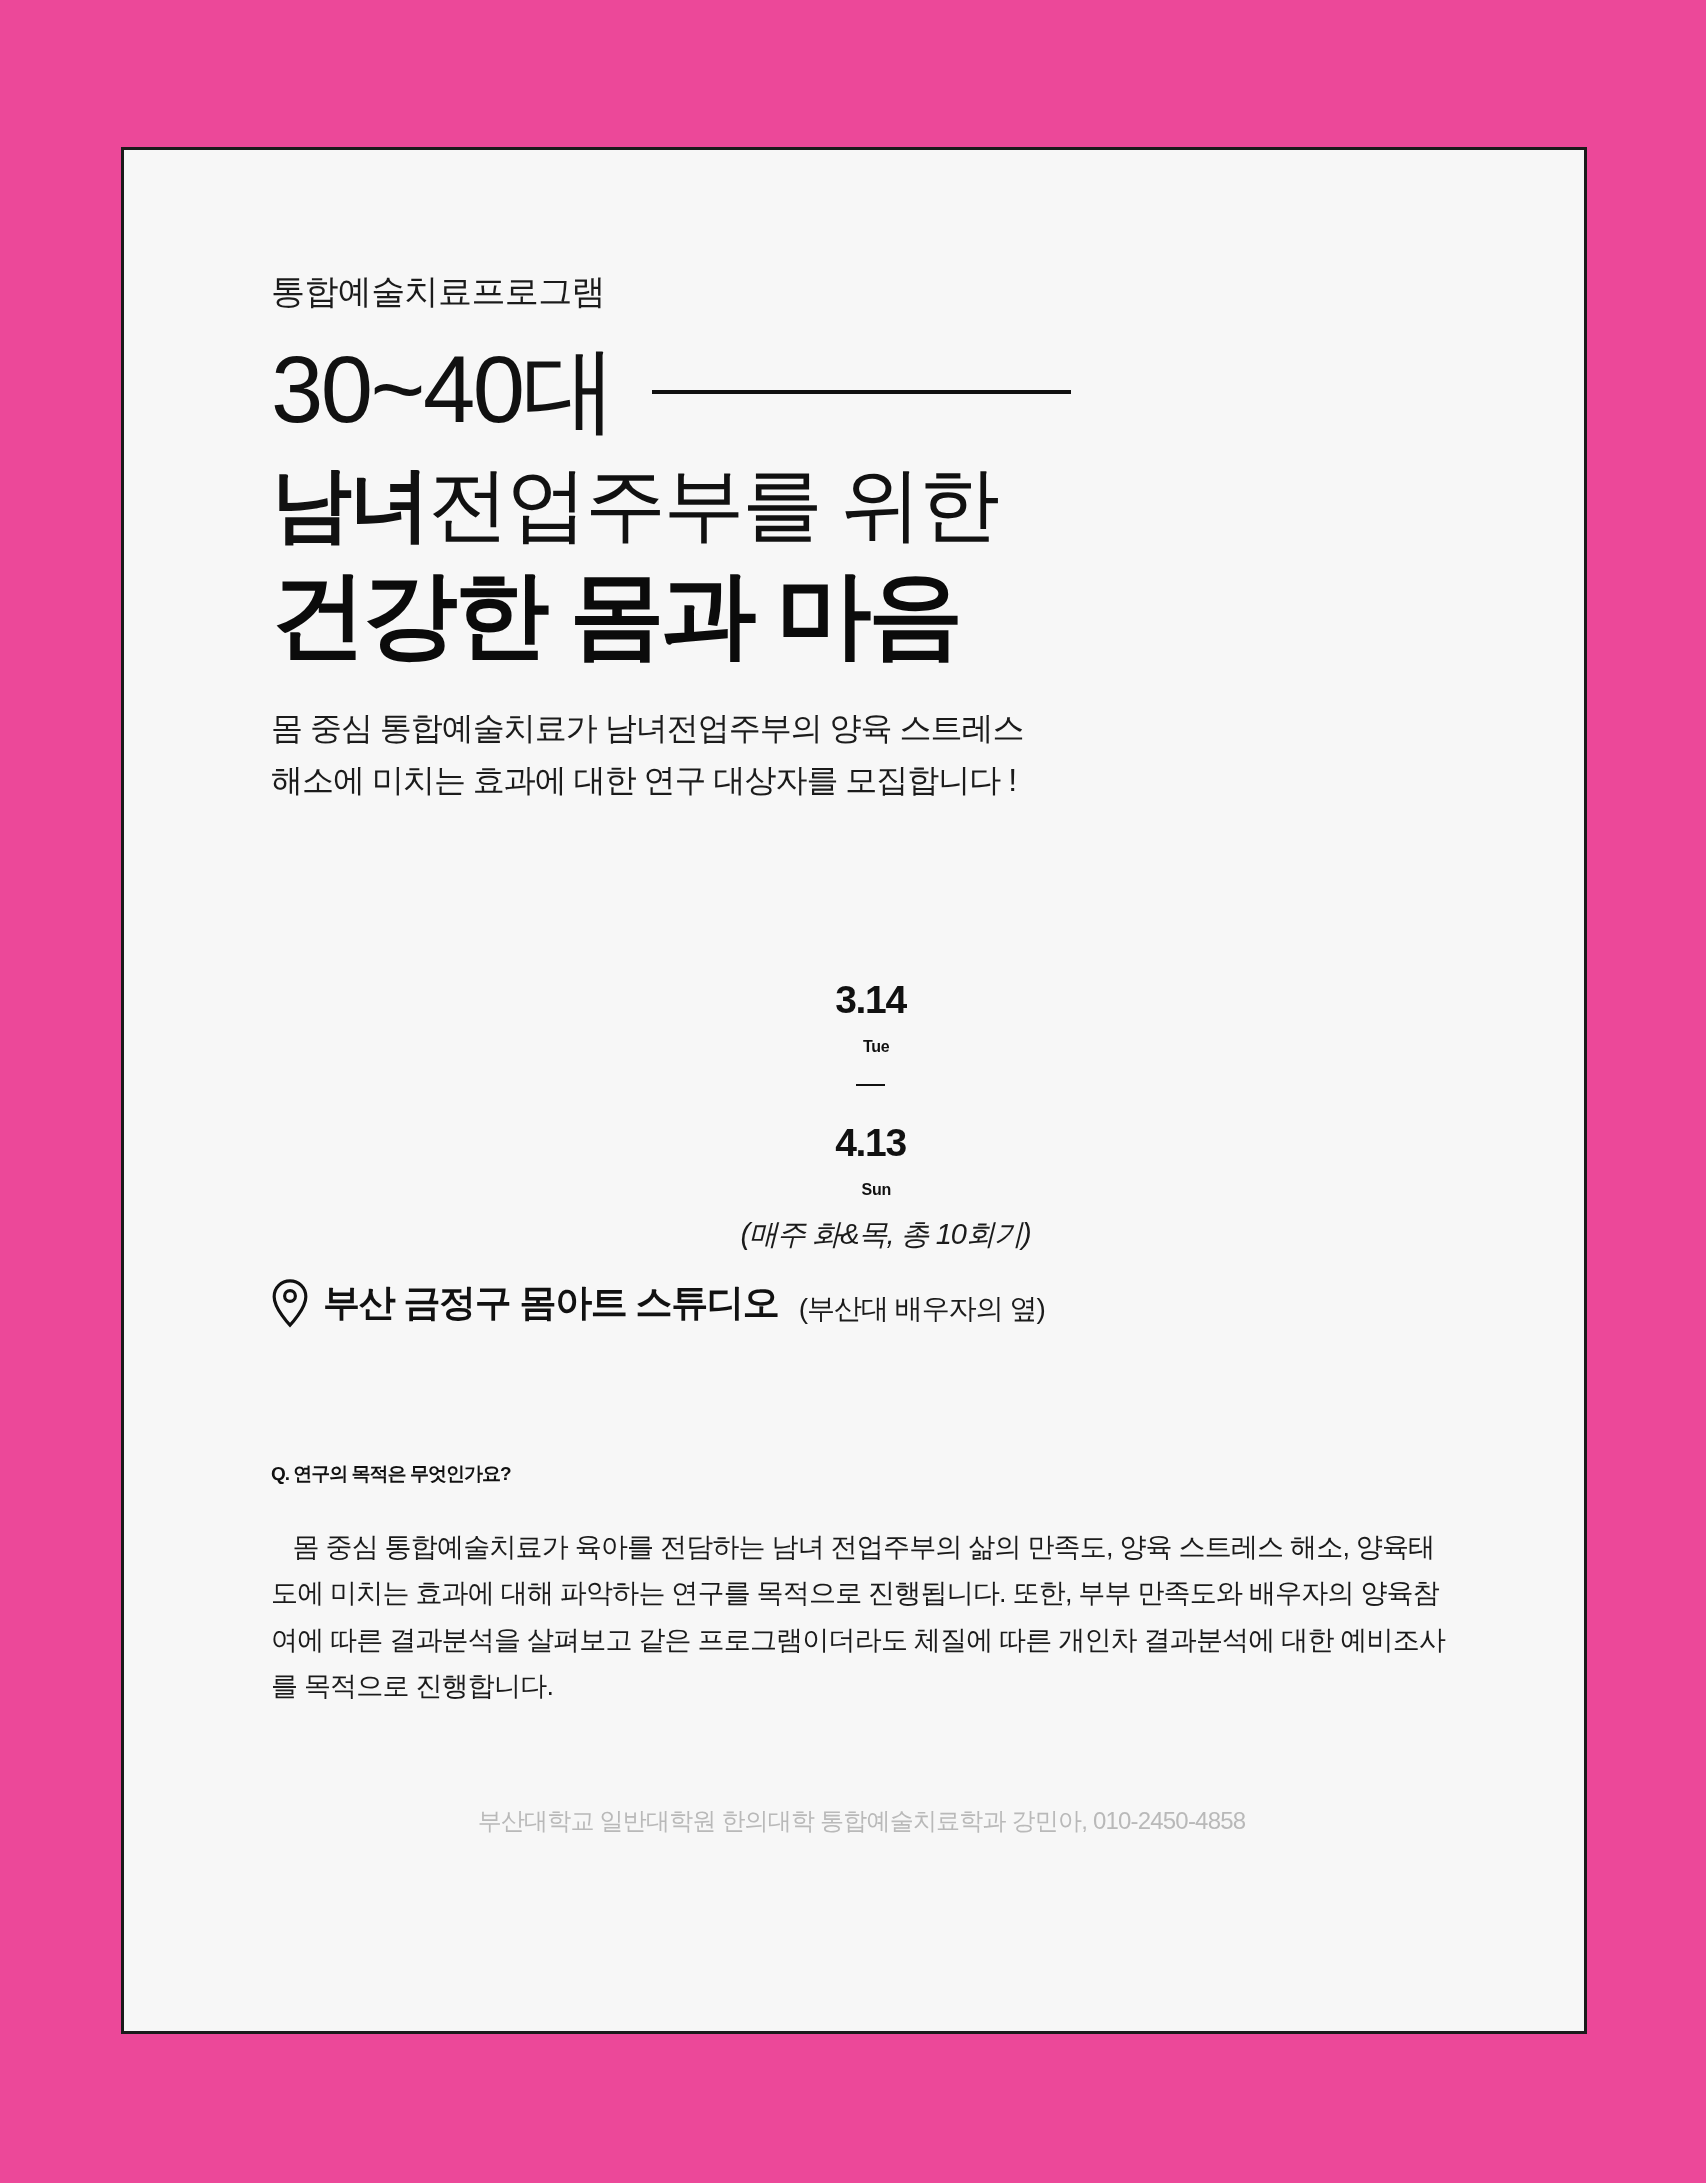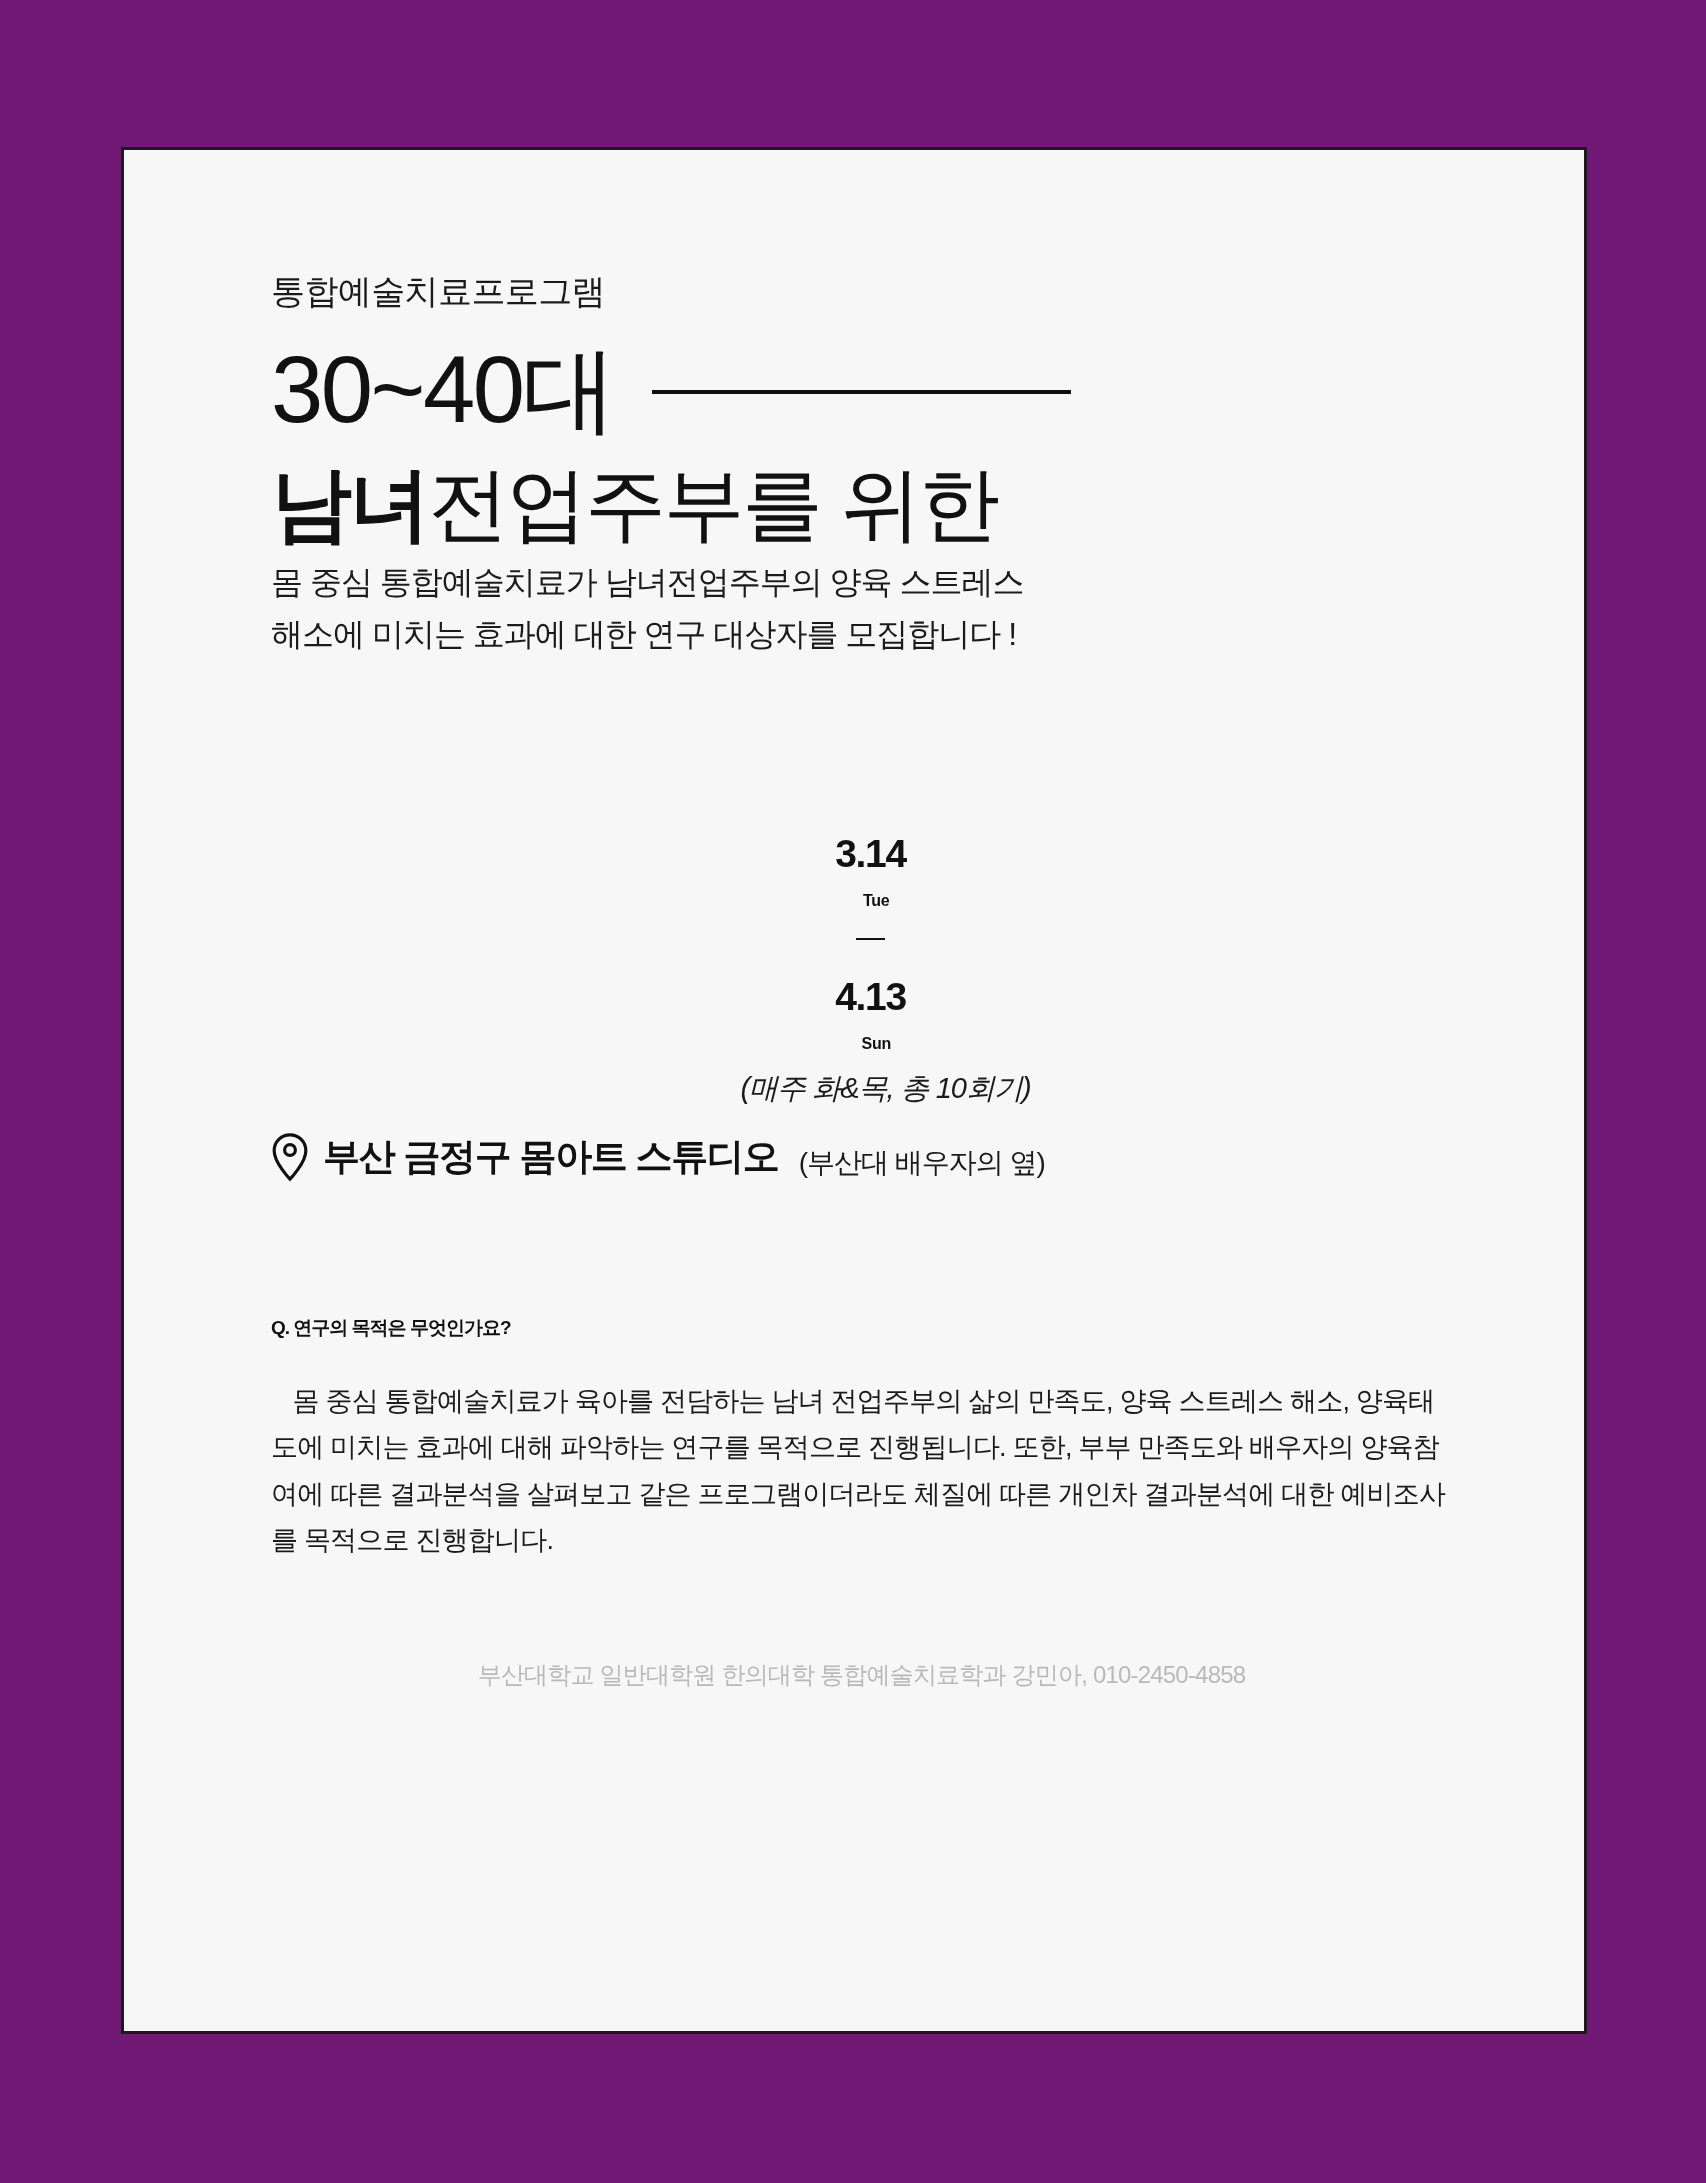--- a/index.html
+++ b/index.html
@@ -12,21 +12,21 @@
     height: 2183px;
     font-family: "Liberation Sans", "DejaVu Sans", sans-serif;
     color: #111111;
     -webkit-font-smoothing: antialiased;
   }
 
   .poster-wrap {
     position: relative;
     width: 1707px;
     height: 2183px;
-    background: #701a75;
+    background: #ec4899;
     box-sizing: border-box;
   }
 
   .poster {
     position: absolute;
     left: 121px;
     top: 147px;
     width: 1466px;
     height: 1887px;
     background: #f7f7f7;
@@ -209,20 +209,21 @@
 
       <div class="title-line1">
         <span class="big-thin">30~40대</span>
         <span class="rule"></span>
       </div>
 
       <div class="title-line2">
         <span class="heavy">남녀</span><span>전업주부를 위한</span>
       </div>
 
+      <div class="title-line3">건강한 몸과 마음</div>
 
       <p class="lead">
         <span>몸 중심 통합예술치료가 남녀전업주부의 양육 스트레스</span><br>
         <span>해소에 미치는 효과에 대한 연구 대상자를 모집합니다 !</span>
       </p>
 
       <div class="schedule">
         <div class="date-row">
           <span class="date-num">3.14</span>
           <span class="date-dow">Tue</span>

